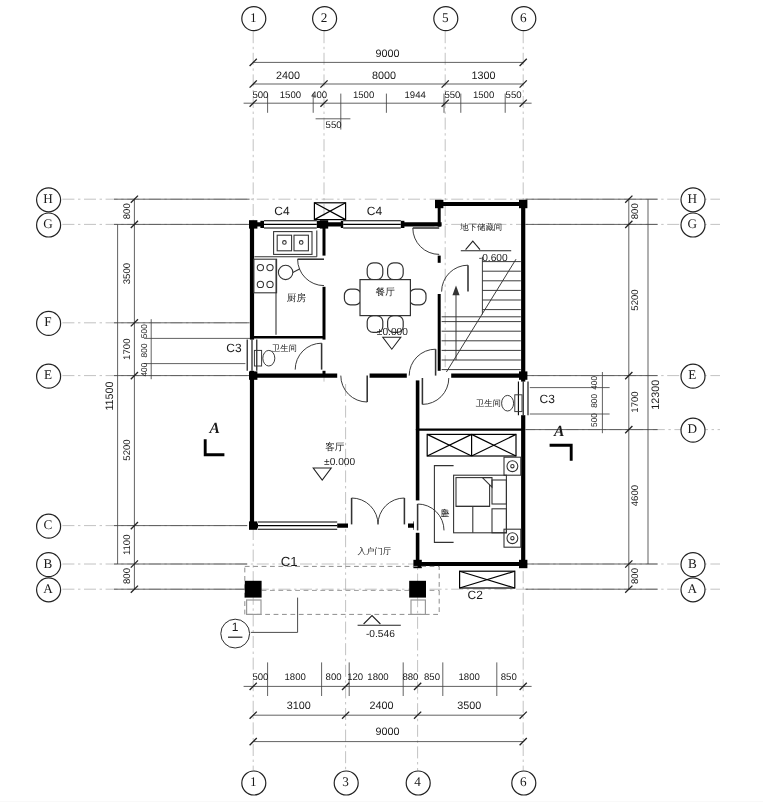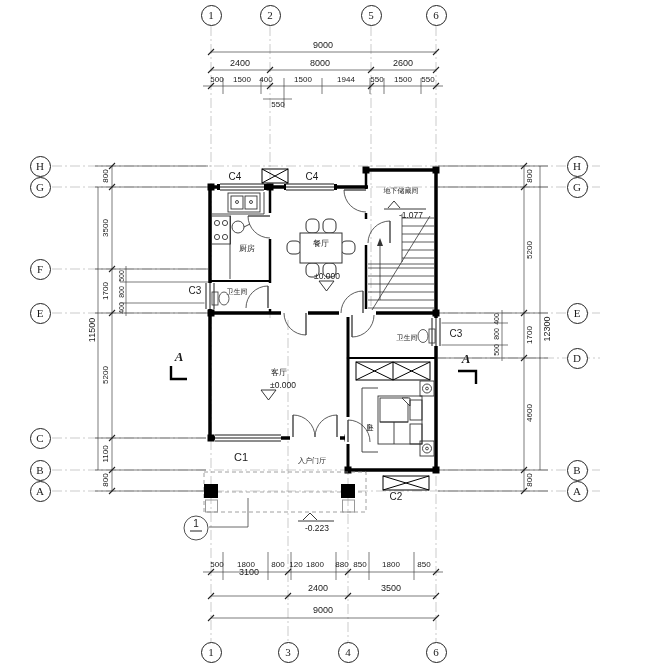--- a/index.html
+++ b/index.html
@@ -392,41 +392,41 @@
 <div class="bub" style="left:577px;top:470px">
       <span>B</span>
     </div>
 <div class="bub" style="left:577px;top:491px">
       <span>A</span>
     </div>
 
 <div class="t" style="left:323px;top:45px">9000</div>
 <div class="t" style="left:240px;top:63px">2400</div>
 <div class="t" style="left:320px;top:63px">8000</div>
-<div class="t" style="left:403px;top:63px">2600</div>
+<div class="t" style="left:403px;top:63px">1300</div>
 <div class="t s8" style="left:217px;top:80px">500</div>
 <div class="t s8" style="left:242px;top:80px">1500</div>
 <div class="t s8" style="left:266px;top:80px">400</div>
 <div class="t s8" style="left:303px;top:80px">1500</div>
 <div class="t s8" style="left:346px;top:80px">1944</div>
 <div class="t s8" style="left:377px;top:80px">550</div>
 <div class="t s8" style="left:403px;top:80px">1500</div>
 <div class="t s8" style="left:428px;top:80px">550</div>
 <div class="t s8" style="left:278px;top:105px">550</div>
 
 <div class="t s8" style="left:217px;top:565px">500</div>
 <div class="t s8" style="left:246px;top:565px">1800</div>
 <div class="t s8" style="left:278px;top:565px">800</div>
 <div class="t s8" style="left:296px;top:565px">120</div>
 <div class="t s8" style="left:315px;top:565px">1800</div>
 <div class="t s8" style="left:342px;top:565px">880</div>
 <div class="t s8" style="left:360px;top:565px">850</div>
 <div class="t s8" style="left:391px;top:565px">1800</div>
 <div class="t s8" style="left:424px;top:565px">850</div>
-<div class="t" style="left:249px;top:572px">3100</div>
+<div class="t" style="left:249px;top:588px">3100</div>
 <div class="t" style="left:318px;top:588px">2400</div>
 <div class="t" style="left:391px;top:588px">3500</div>
 <div class="t" style="left:323px;top:610px">9000</div>
 
 <div class="t rot s8" style="left:106px;top:176px">800</div>
 <div class="t rot s8" style="left:106px;top:228px">3500</div>
 <div class="t rot s8" style="left:106px;top:291px">1700</div>
 <div class="t rot s8" style="left:106px;top:375px">5200</div>
 <div class="t rot s8" style="left:106px;top:454px">1100</div>
 <div class="t rot s8" style="left:106px;top:480px">800</div>
@@ -449,27 +449,27 @@
 <div class="t s8" style="left:321px;top:244px">餐厅</div>
 <div class="t s7" style="left:237px;top:291px">卫生间</div>
 <div class="t s8" style="left:279px;top:373px">客厅</div>
 <div class="t s7" style="left:401px;top:190px">地下储藏间</div>
 <div class="t s7" style="left:407px;top:337px">卫生间</div>
 <div class="t s7 vtext" style="left:370px;top:418px">主卧</div>
 <div class="t s7" style="left:312px;top:460px">入户门厅</div>
 
 <div class="t s85" style="left:327px;top:276px">±0.000</div>
 <div class="t s85" style="left:283px;top:385px">±0.000</div>
-<div class="t s85" style="left:411px;top:215px">-1.077</div>
-<div class="t s85" style="left:317px;top:528px">-0.223</div>
+<div class="t s85" style="left:411px;top:215px">-0.600</div>
+<div class="t s85" style="left:317px;top:528px">-0.546</div>
 
 <div class="t s10" style="left:235px;top:177px">C4</div>
 <div class="t s10" style="left:312px;top:177px">C4</div>
 <div class="t s10" style="left:195px;top:291px">C3</div>
 <div class="t s10" style="left:456px;top:334px">C3</div>
-<div class="t s11" style="left:241px;top:457px">C1</div>
+<div class="t s11" style="left:241px;top:469px">C1</div>
 <div class="t s10" style="left:396px;top:497px">C2</div>
 
 <div class="t secA" style="left:179px;top:357px">A</div>
 <div class="t secA" style="left:466px;top:359px">A</div>
 <div class="t s10" style="left:196px;top:524px">1</div>
 
 </div>
 
 </body></html>

